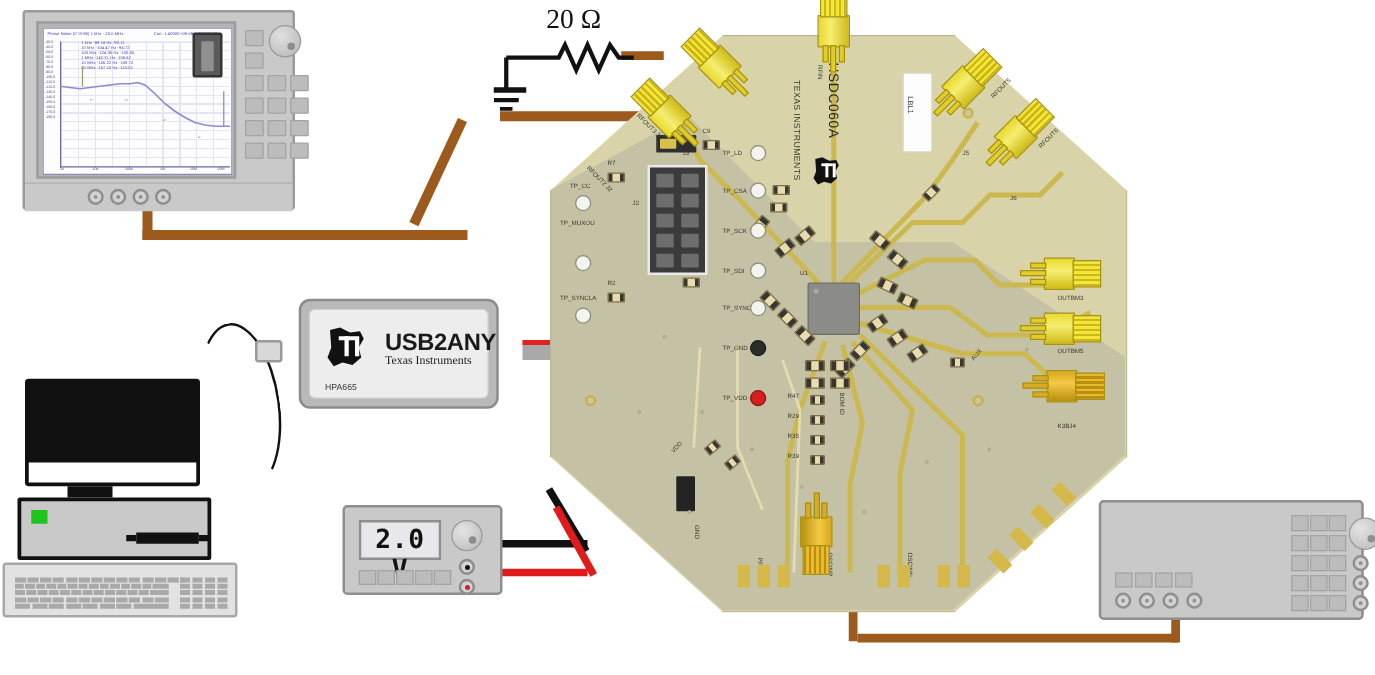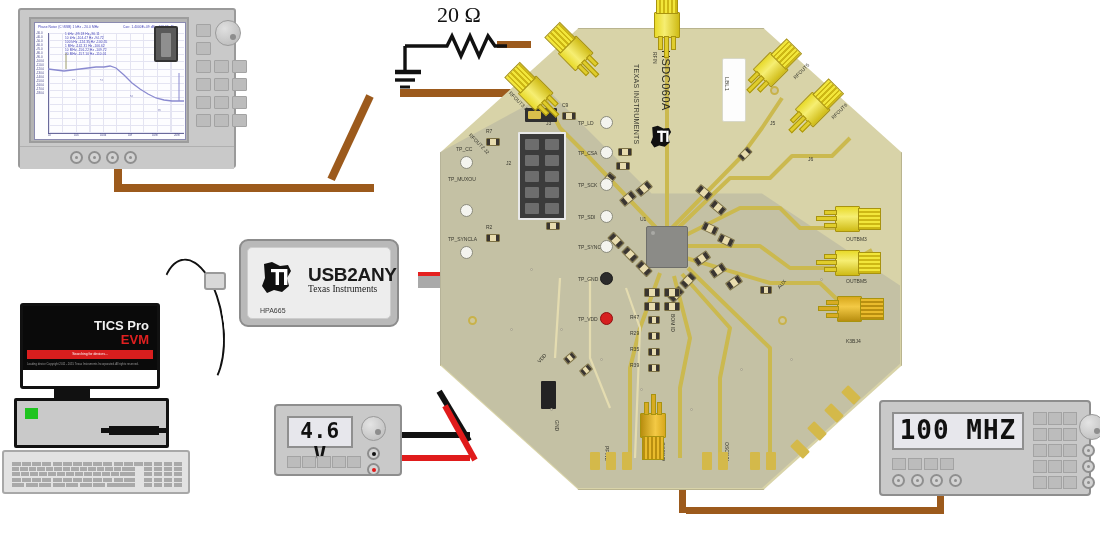--- a/index.html
+++ b/index.html
@@ -276,28 +276,20 @@
       <rect x="26" y="9" width="3.4" height="16" fill="#fff"></rect>
     </svg>
     <div id="usb2any-title" class="abs">USB2ANY</div>
     <div id="usb2any-sub" class="abs">Texas Instruments</div>
     <div id="usb2any-pn" class="abs">HPA665</div>
   </div>
 </div>
 <div id="usb2any-usbplug" class="abs"></div>
 
 <div id="pc-monitor" class="abs">
-  <div id="pc-screen" class="abs">
-    <div id="tics-title">TICS Pro</div>
-    <div id="tics-sub">EVM</div>
-    <div id="tics-bar">
-      <span>Searching for devices...</span>
-    </div>
-    <div id="tics-foot">Loading device         Copyright 2011 - 2015 Texas Instruments Incorporated. All rights reserved.</div>
-  </div>
   <div id="pc-monitor-lower" class="abs"></div>
 </div>
 <div id="pc-stand" class="abs"></div>
 <div id="pc-tower" class="abs">
   <div id="pc-led" class="abs"></div>
   <div id="pc-slot" class="abs"></div>
 </div>
 <div id="pc-keyboard" class="abs">
   <div id="kb-main" class="abs">
       <div class="kbkey" style="left: 0px; top: 0px; width: 8.96px;"></div>
@@ -381,42 +373,39 @@
       <div class="kbkey" style="left: 30px; top: 15.6px; width: 8px;"></div>
       <div class="kbkey" style="left: 0px; top: 20.8px; width: 8px;"></div>
       <div class="kbkey" style="left: 10px; top: 20.8px; width: 8px;"></div>
       <div class="kbkey" style="left: 20px; top: 20.8px; width: 8px;"></div>
       <div class="kbkey" style="left: 30px; top: 20.8px; width: 8px;"></div>
     </div>
 </div>
 
 <div id="psu" class="abs chassis">
   <div id="psu-screen" class="abs">
-    <div id="psu-value">4.6 V</div>
+    <div id="psu-value">2.0 V</div>
   </div>
   <div class="psu-btn" style="left:11px;"></div>
   <div class="psu-btn" style="left:26px;"></div>
   <div class="psu-btn" style="left:41px;"></div>
   <div class="psu-btn" style="left:56px;"></div>
   <div class="psu-btn" style="left:71px;"></div>
   <div id="psu-knob" class="abs">
       <i></i>
     </div>
   <div class="psu-term" style="top:41px;">
       <i style="background:#111"></i>
     </div>
   <div class="psu-term" style="top:57px;">
       <i style="background:#e01b1b"></i>
     </div>
 </div>
 
 <div id="siggen" class="abs chassis">
-  <div id="sg-screen" class="abs">
-    <div id="sg-value">100 MHZ</div>
-  </div>
   <div class="sg-sbtn" style="left:11px;"></div>
   <div class="sg-sbtn" style="left:27px;"></div>
   <div class="sg-sbtn" style="left:43px;"></div>
   <div class="sg-sbtn" style="left:59px;"></div>
   <div class="sg-port" style="left:11px;"></div>
   <div class="sg-port" style="left:30px;"></div>
   <div class="sg-port" style="left:49px;"></div>
   <div class="sg-port" style="left:68px;"></div>
   <div id="sg-keypad" class="abs">
     <div class="sg-key" style="left:0px;top:0px;"></div>

